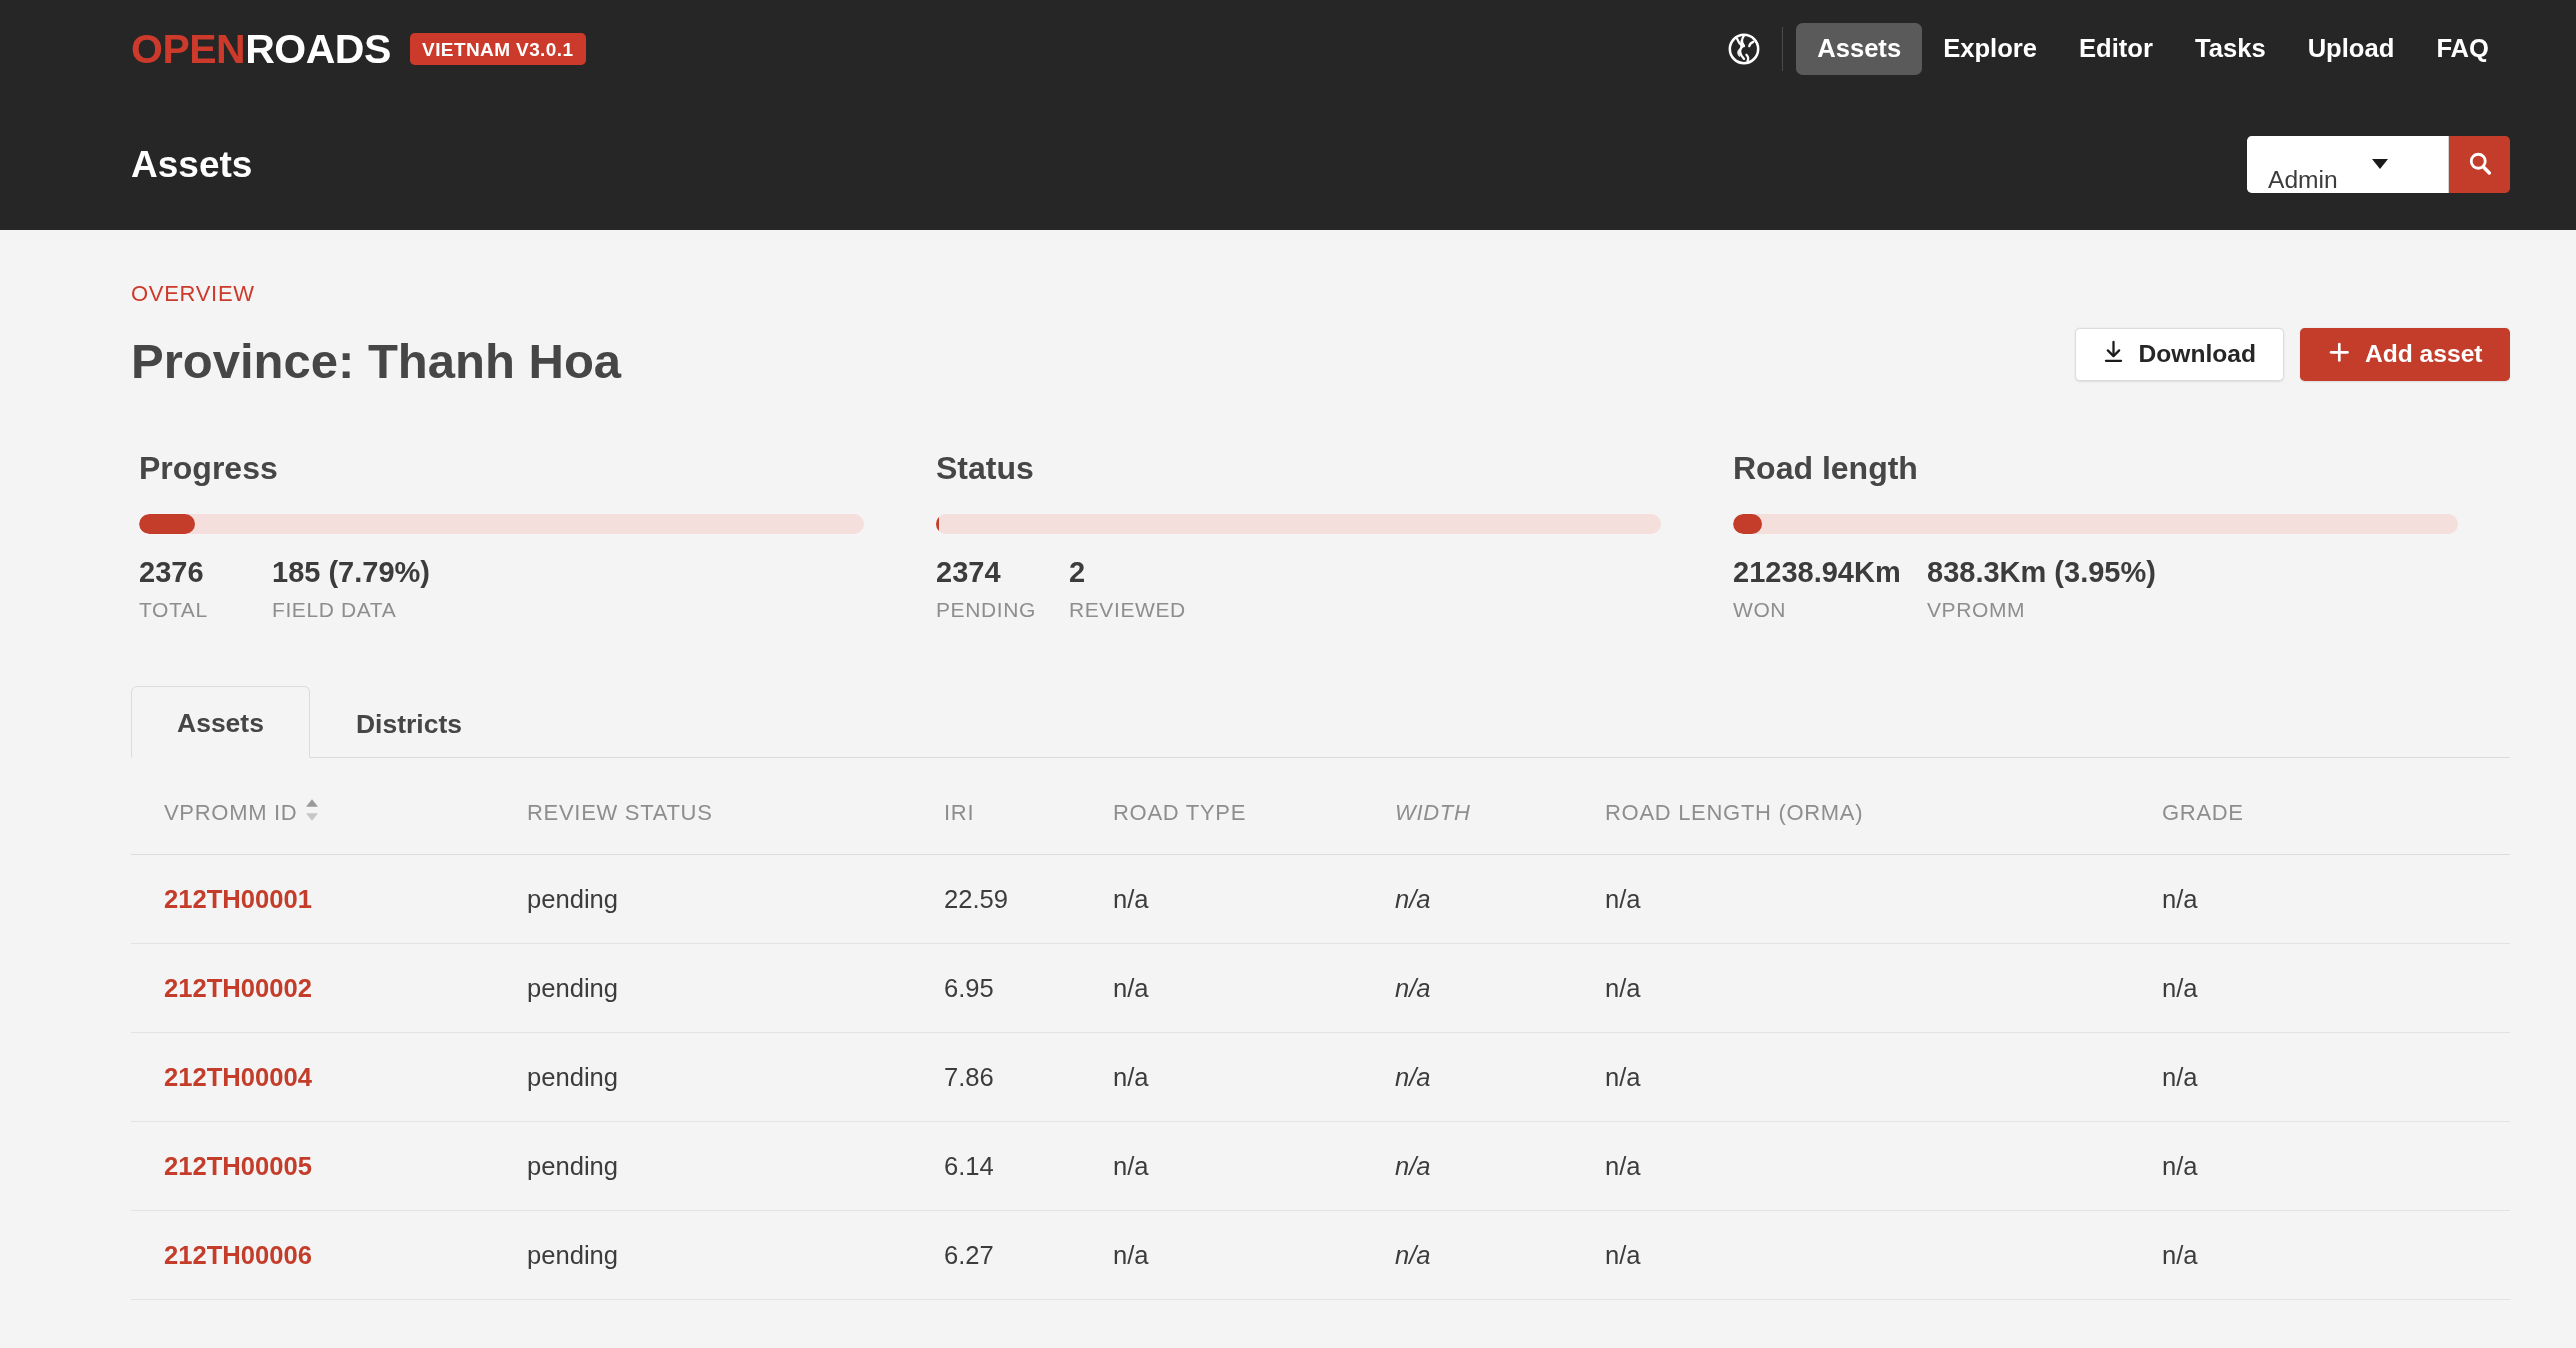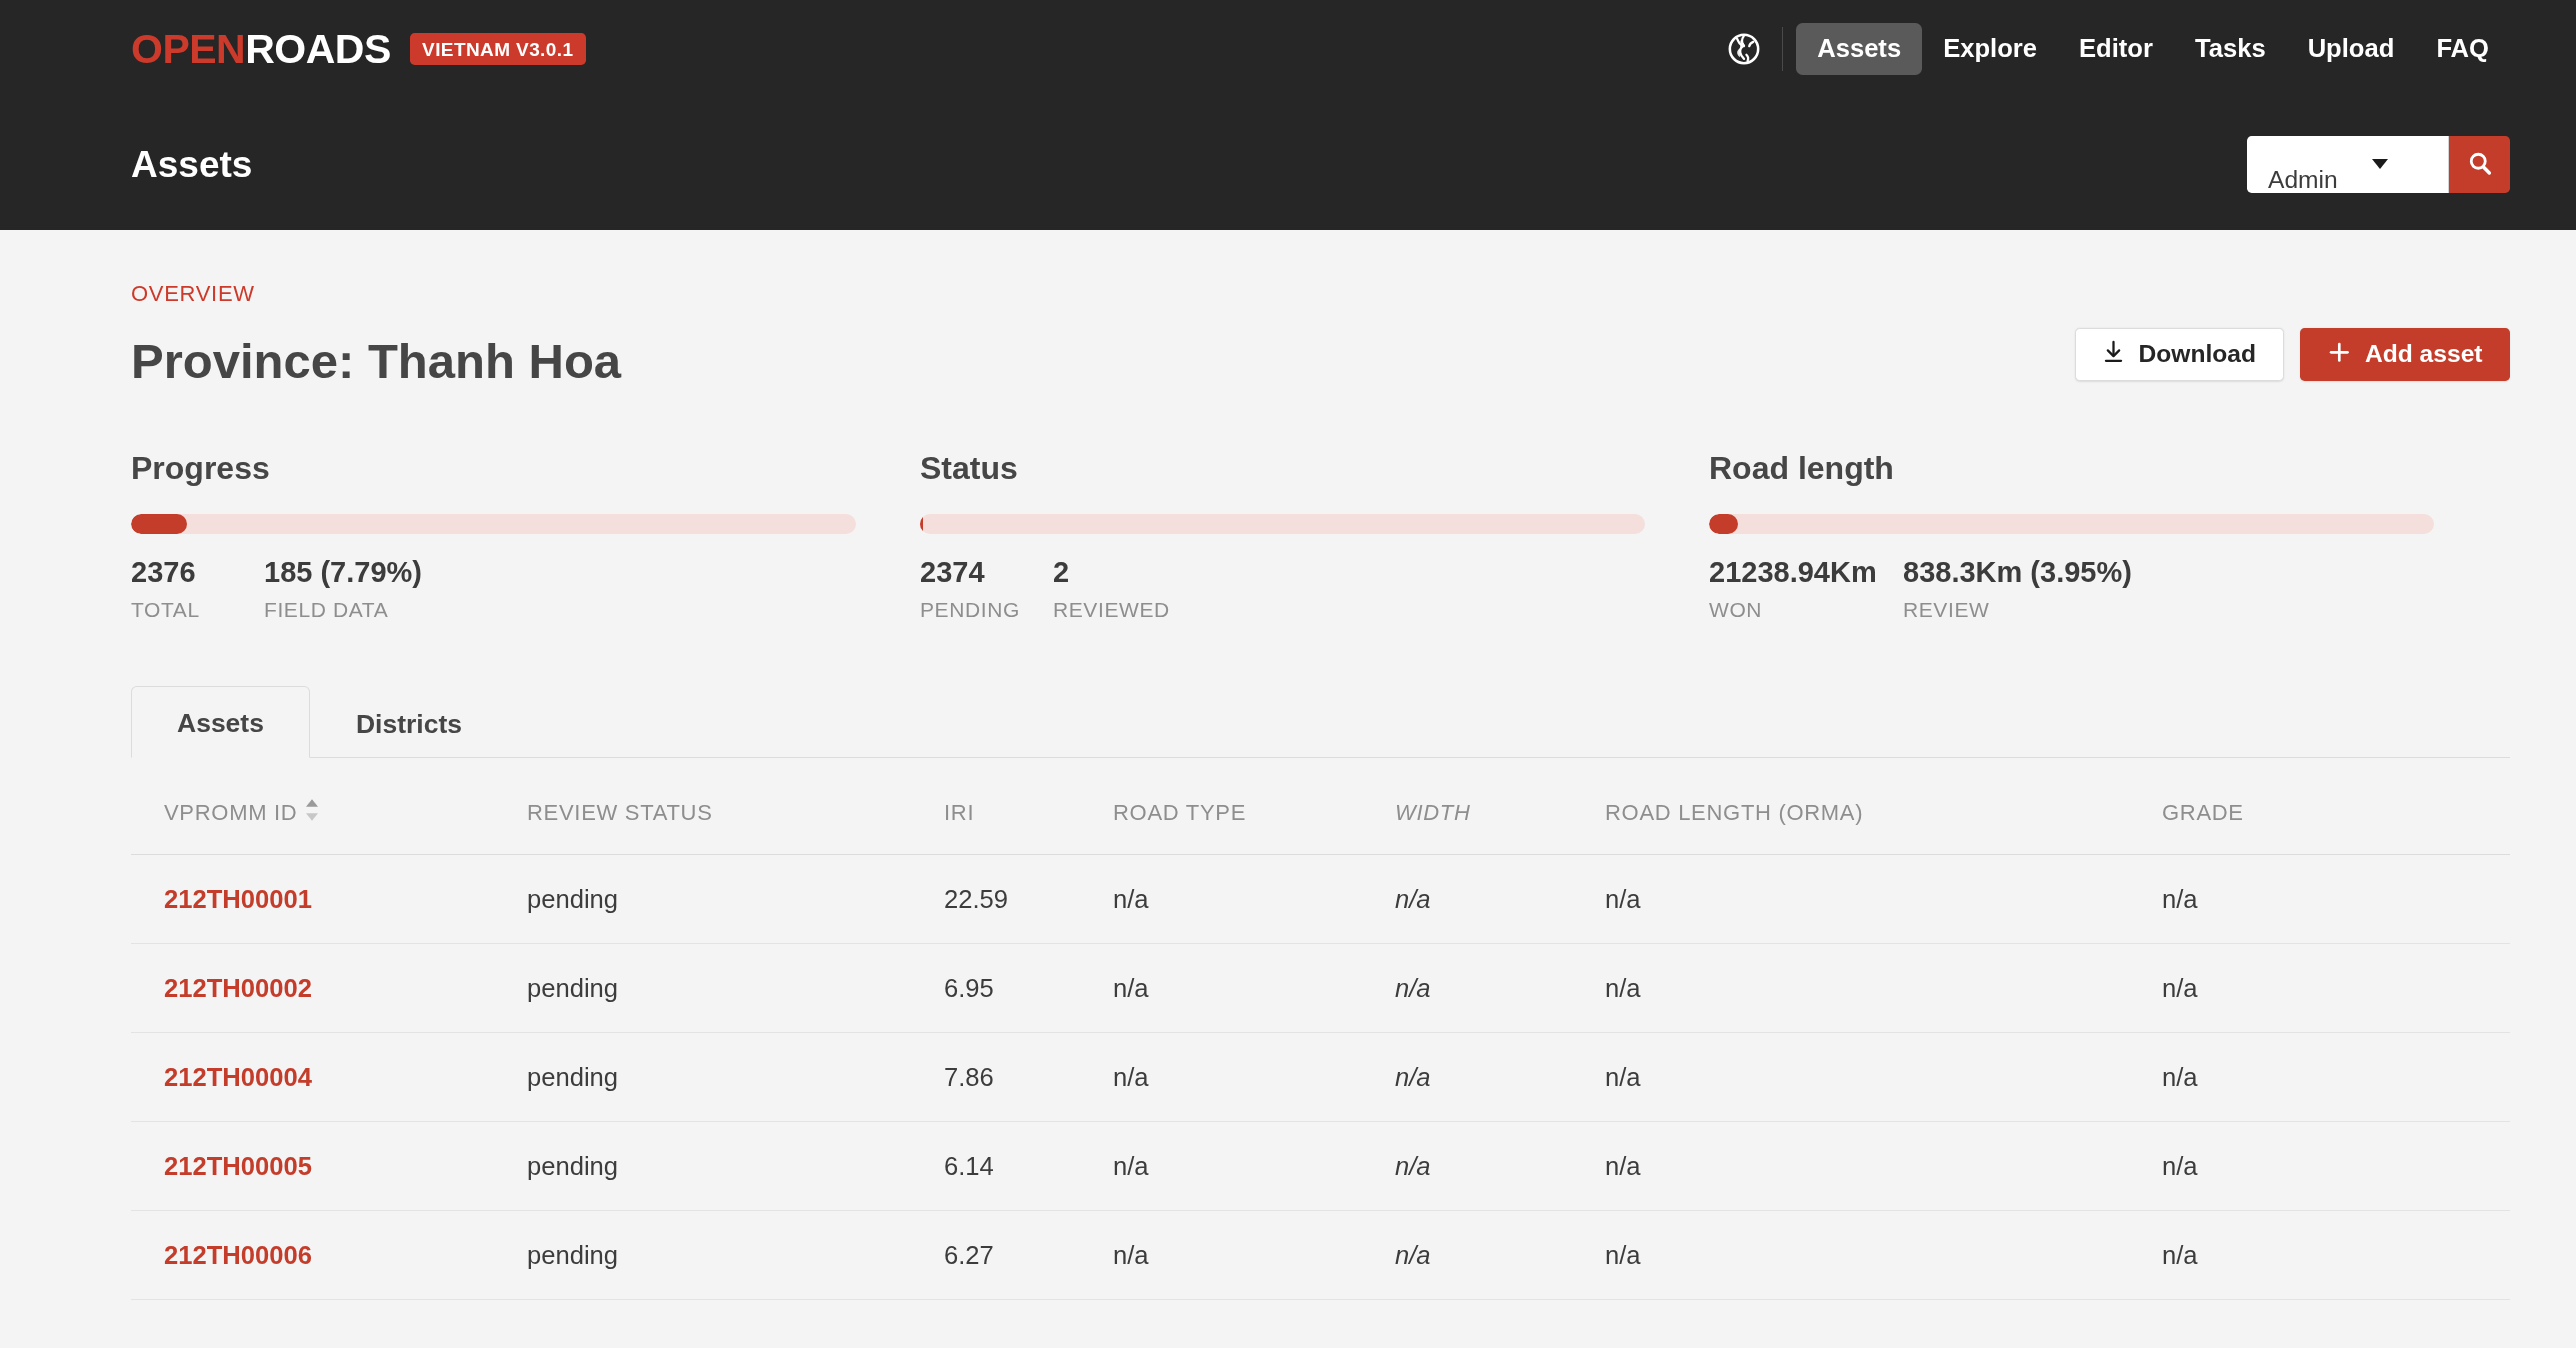--- a/index.html
+++ b/index.html
@@ -186,21 +186,21 @@
     color: #ffffff;
     box-shadow: 0 0.9px 1.9px rgba(0,0,0,.10);
   }
 
   
   .stats {
     display: flex;
     margin-top: 63px;
     gap: 0;
   }
-  .stat { width: 789px; }
+  .stat { width: 789px; margin-left: 8px; }
   .stat:last-child { width: 731px; }
   .stat-title {
     font-size: 32px;
     font-weight: bold;
     color: #464646;
     line-height: 1;
   }
   .bar {
     height: 20px;
     border-radius: 10.4px;
@@ -411,21 +411,21 @@
       <div class="bar">
         <div class="bar-fill" style="width: 3.95%;"></div>
       </div>
       <div class="stat-figs">
         <div class="fig-a" style="width:194px">
           <div class="fig-num">21238.94Km</div>
           <div class="fig-label">WON</div>
         </div>
         <div class="fig-b">
           <div class="fig-num">838.3Km (3.95%)</div>
-          <div class="fig-label">REVIEW</div>
+          <div class="fig-label">VPROMM</div>
         </div>
       </div>
     </div>
 
   </div>
 
   <div class="tabs">
     <div class="tab active">Assets</div>
     <div class="tab">Districts</div>
   </div>

